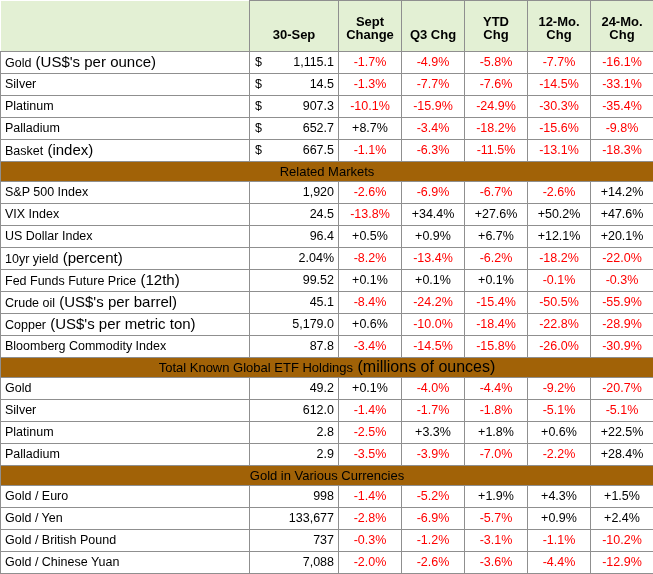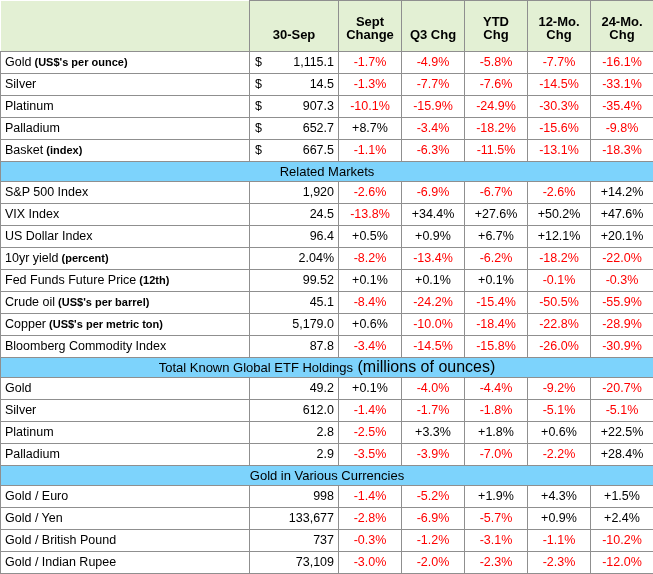--- a/index.html
+++ b/index.html
@@ -46,21 +46,21 @@
     height: 41px;
     margin-left: 7px;
   }
   tr.head-row th.blank-head {
     border-top-color: #ffffff;
     border-left-color: #ffffff;
   }
 
   
   td.section {
-    background: #7dd3fc;
+    background: #a16207;
     text-align: center;
     font-weight: bold;
     font-size: 13px;
     height: 19px;
     border-left-color: #ffffff;
     border-right-color: #ffffff;
     margin-left: 20px;
   }
   td.section .sub {
     font-weight: normal;
@@ -71,22 +71,22 @@
   tr.data-row td { height: 21px; }
 
   td.label {
     text-align: left;
     font-weight: bold;
     font-size: 12.5px;
     color: #000;
     border-left-color: #ffffff;
   }
   td.label .qual {
-    font-weight: bold;
-    font-size: 11px;
+    font-weight: normal;
+    font-size: 15px;
   }
 
   td.value {
     text-align: right;
     position: relative;
     font-size: 12.5px;
     padding-right: 5px;
   }
   td.value .cur {
     position: absolute;
@@ -323,29 +323,20 @@
       <tr class="data-row">
         <td class="label"><span>Gold / British Pound</span></td>
         <td class="value"><span>737</span></td>
         <td class="pct neg">-0.3%</td>
         <td class="pct neg">-1.2%</td>
         <td class="pct neg">-3.1%</td>
         <td class="pct neg">-1.1%</td>
         <td class="pct neg">-10.2%</td>
       </tr>
       <tr class="data-row">
-        <td class="label"><span>Gold / Indian Rupee</span></td>
-        <td class="value"><span>73,109</span></td>
-        <td class="pct neg">-3.0%</td>
-        <td class="pct neg">-2.0%</td>
-        <td class="pct neg">-2.3%</td>
-        <td class="pct neg">-2.3%</td>
-        <td class="pct neg">-12.0%</td>
-      </tr>
-      <tr class="data-row">
         <td class="label"><span>Gold / Chinese Yuan</span></td>
         <td class="value"><span>7,088</span></td>
         <td class="pct neg">-2.0%</td>
         <td class="pct neg">-2.6%</td>
         <td class="pct neg">-3.6%</td>
         <td class="pct neg">-4.4%</td>
         <td class="pct neg">-12.9%</td>
       </tr>
     </tbody>
 </table>

